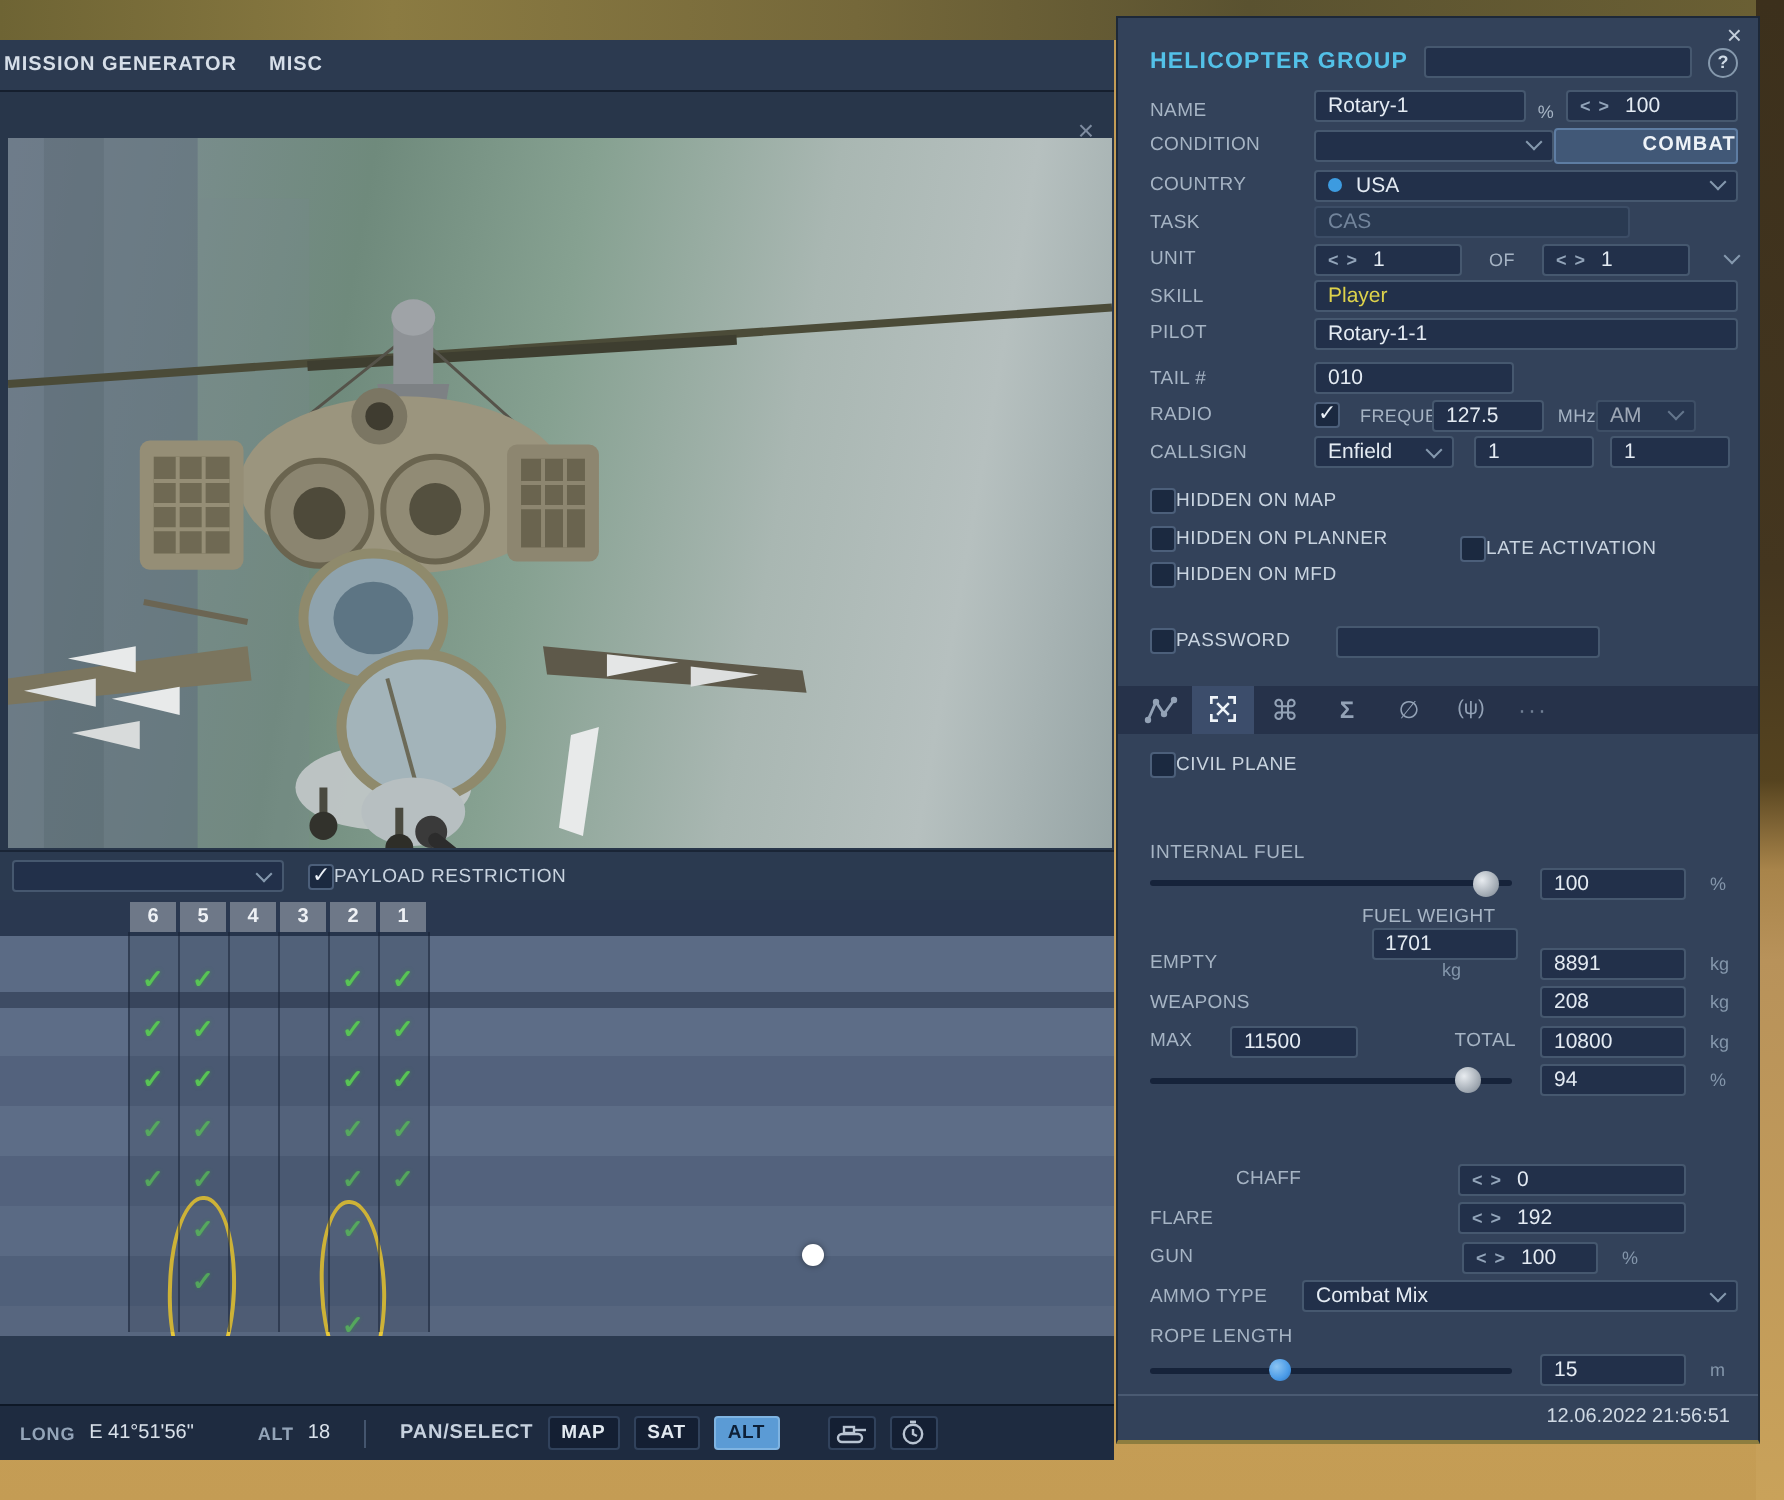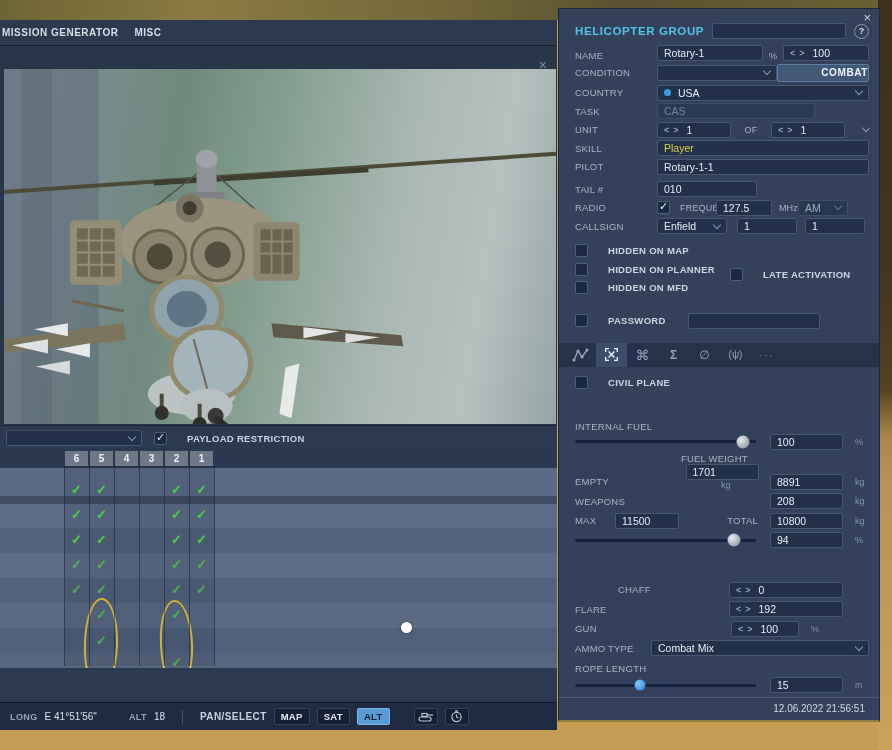--- a/index.html
+++ b/index.html
@@ -78,21 +78,21 @@
   .grow { flex:1; }
   .chev { width:6px; height:6px; border-right:1.5px solid #8599ae; border-bottom:1.5px solid #8599ae;
     transform:rotate(45deg); margin-left:auto; flex-shrink:0; margin-top:-3px; }
   .spin .lt,.spin .gt { color:#93a5ba; font-size:9px; font-weight:bold; margin-right:4px; }
   .spin .sv { margin-left:4px; }
   .unit { width:26px; padding-left:12px; font-size:9px; color:#8496ab; flex-shrink:0; }
   .mini-lbl { font-size:9px; color:#a6b4c4; letter-spacing:.2px; }
   .cb { width:13px; height:13px; background:#1b2940; border:1px solid #4c5f7a; border-radius:2px;
     flex-shrink:0; position:relative; }
   .cb.on::after { content:"✓"; position:absolute; left:1px; top:-2px; font-size:11px; color:#eaf0f7; }
-  .cb-lbl { font-size:9.5px; font-weight:bold; color:#c9d4e0; letter-spacing:.3px; margin-left:20px; }
+  .cb-lbl { font-size:9.5px; font-weight:normal; color:#c9d4e0; letter-spacing:.3px; margin-left:0; }
   .combat-btn { width:96px; height:18px; background:#415877; border:1px solid #5e7da3; border-radius:2px;
     color:#eef3f8; font-size:10px; font-weight:bold; letter-spacing:.6px;
     display:flex; align-items:center; justify-content:center;padding-left:43px; }
   .dot { width:7px; height:7px; border-radius:50%; background:#3d9be0; margin-right:7px; flex-shrink:0; }
 
   #tabbar { display:flex; height:25px; background:#26324a; margin:12px -10px 0 -16px; padding-left:6px; }
   .tab { width:31px; display:flex; align-items:center; justify-content:center; color:#93a2b6; font-size:12px; }
   .tab.active { background:#3c4d6b; color:#eef3f8; }
   .tab svg { display:block; }
 

